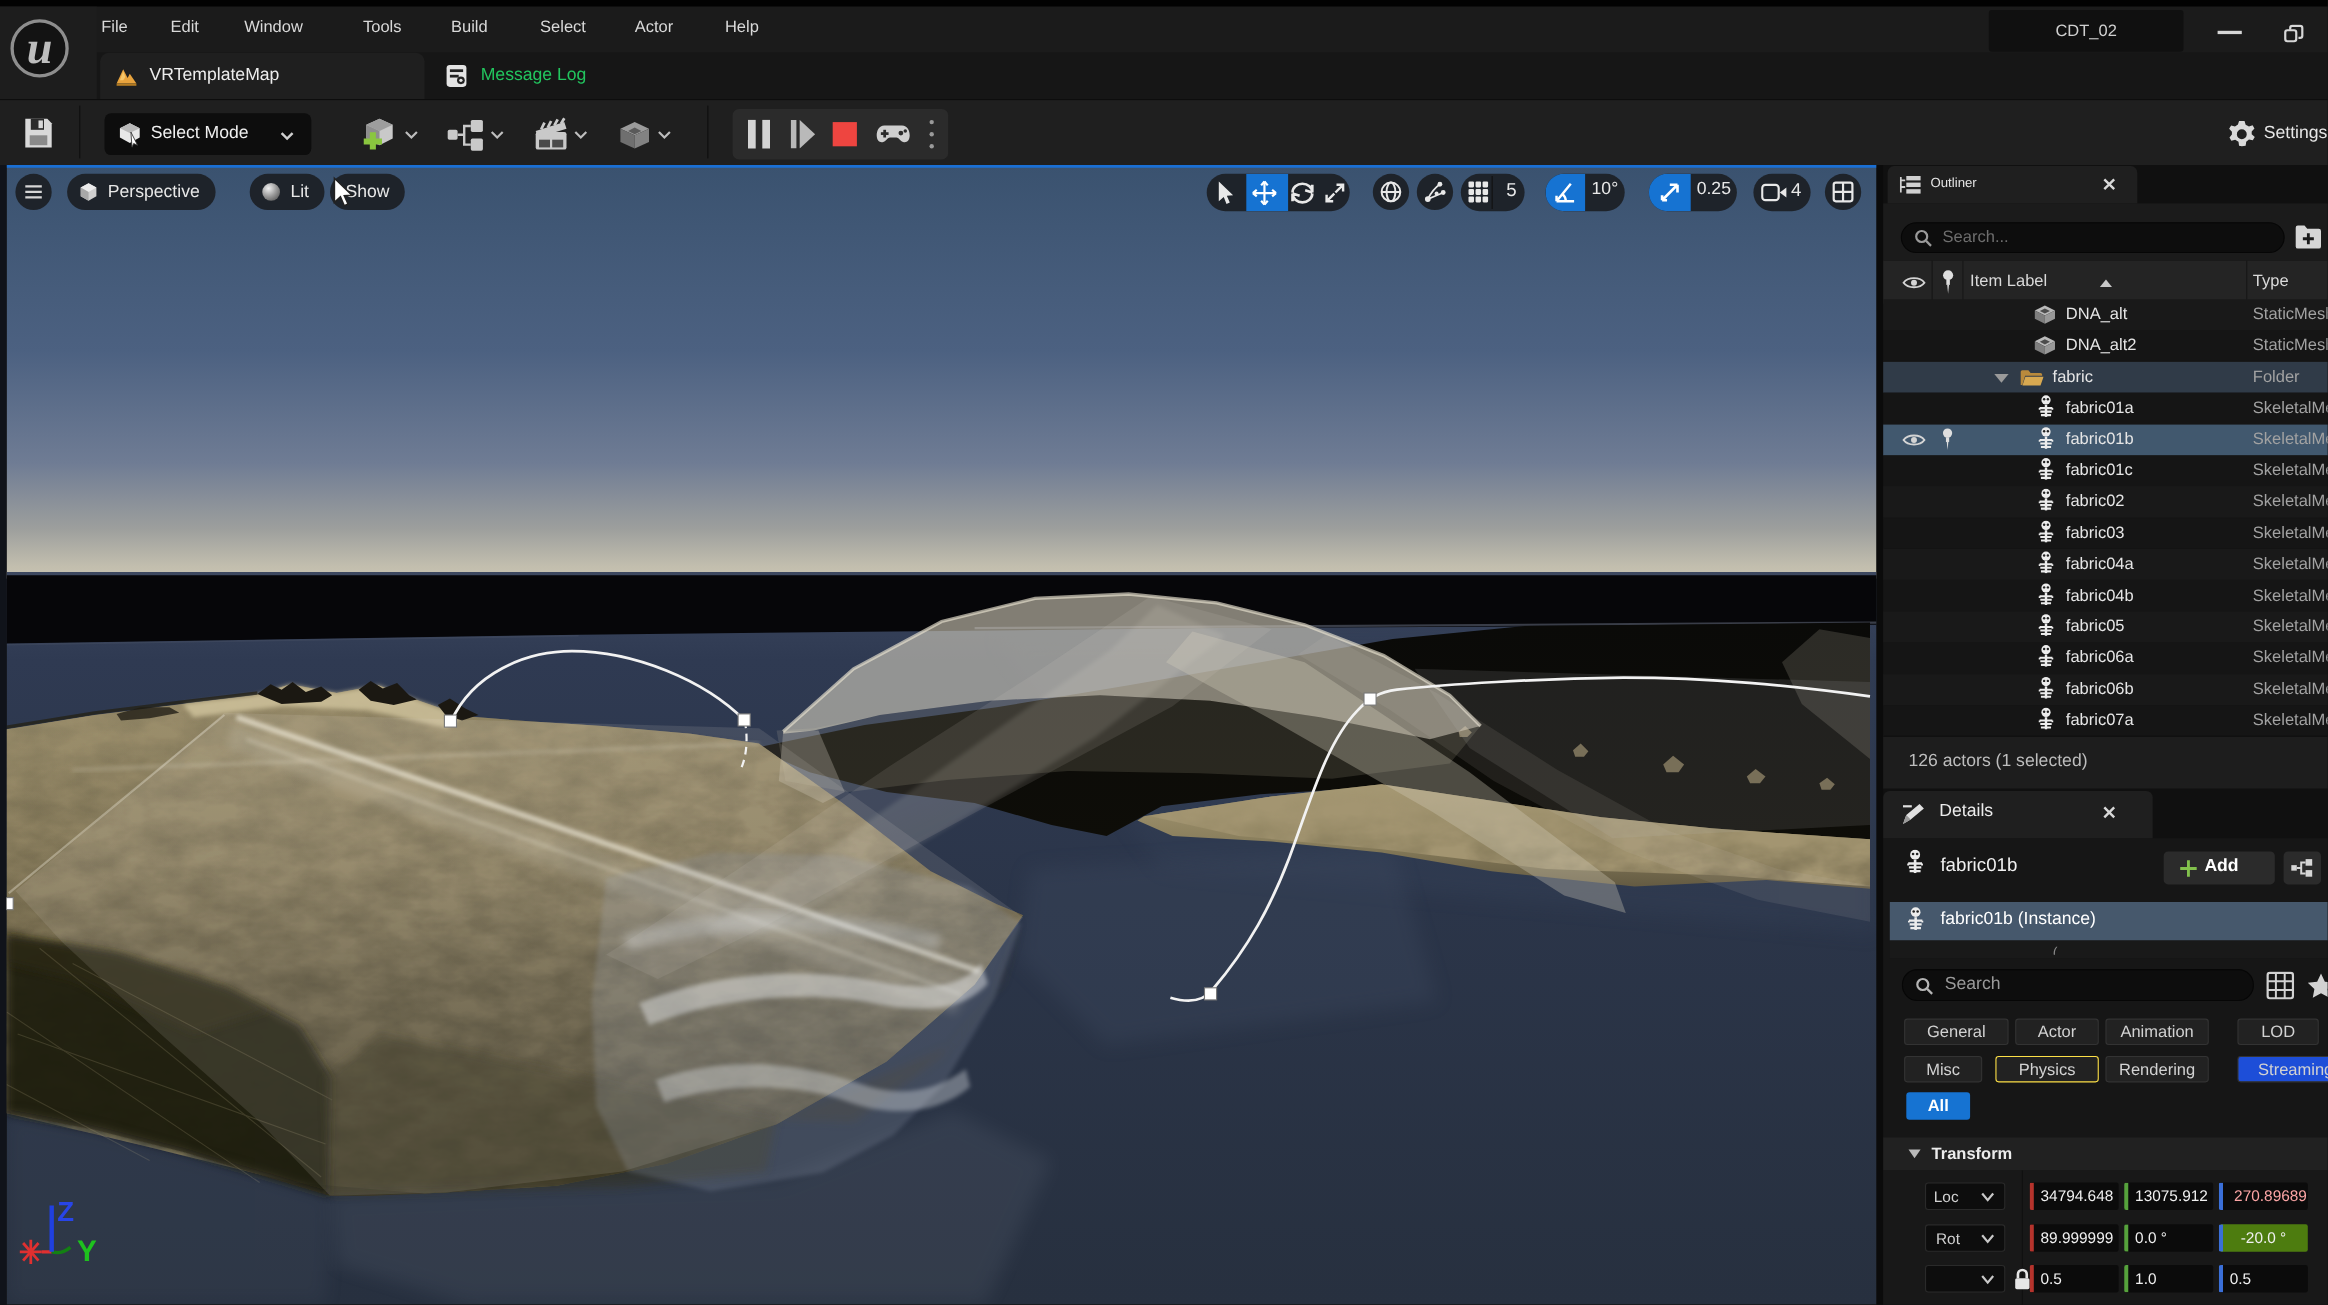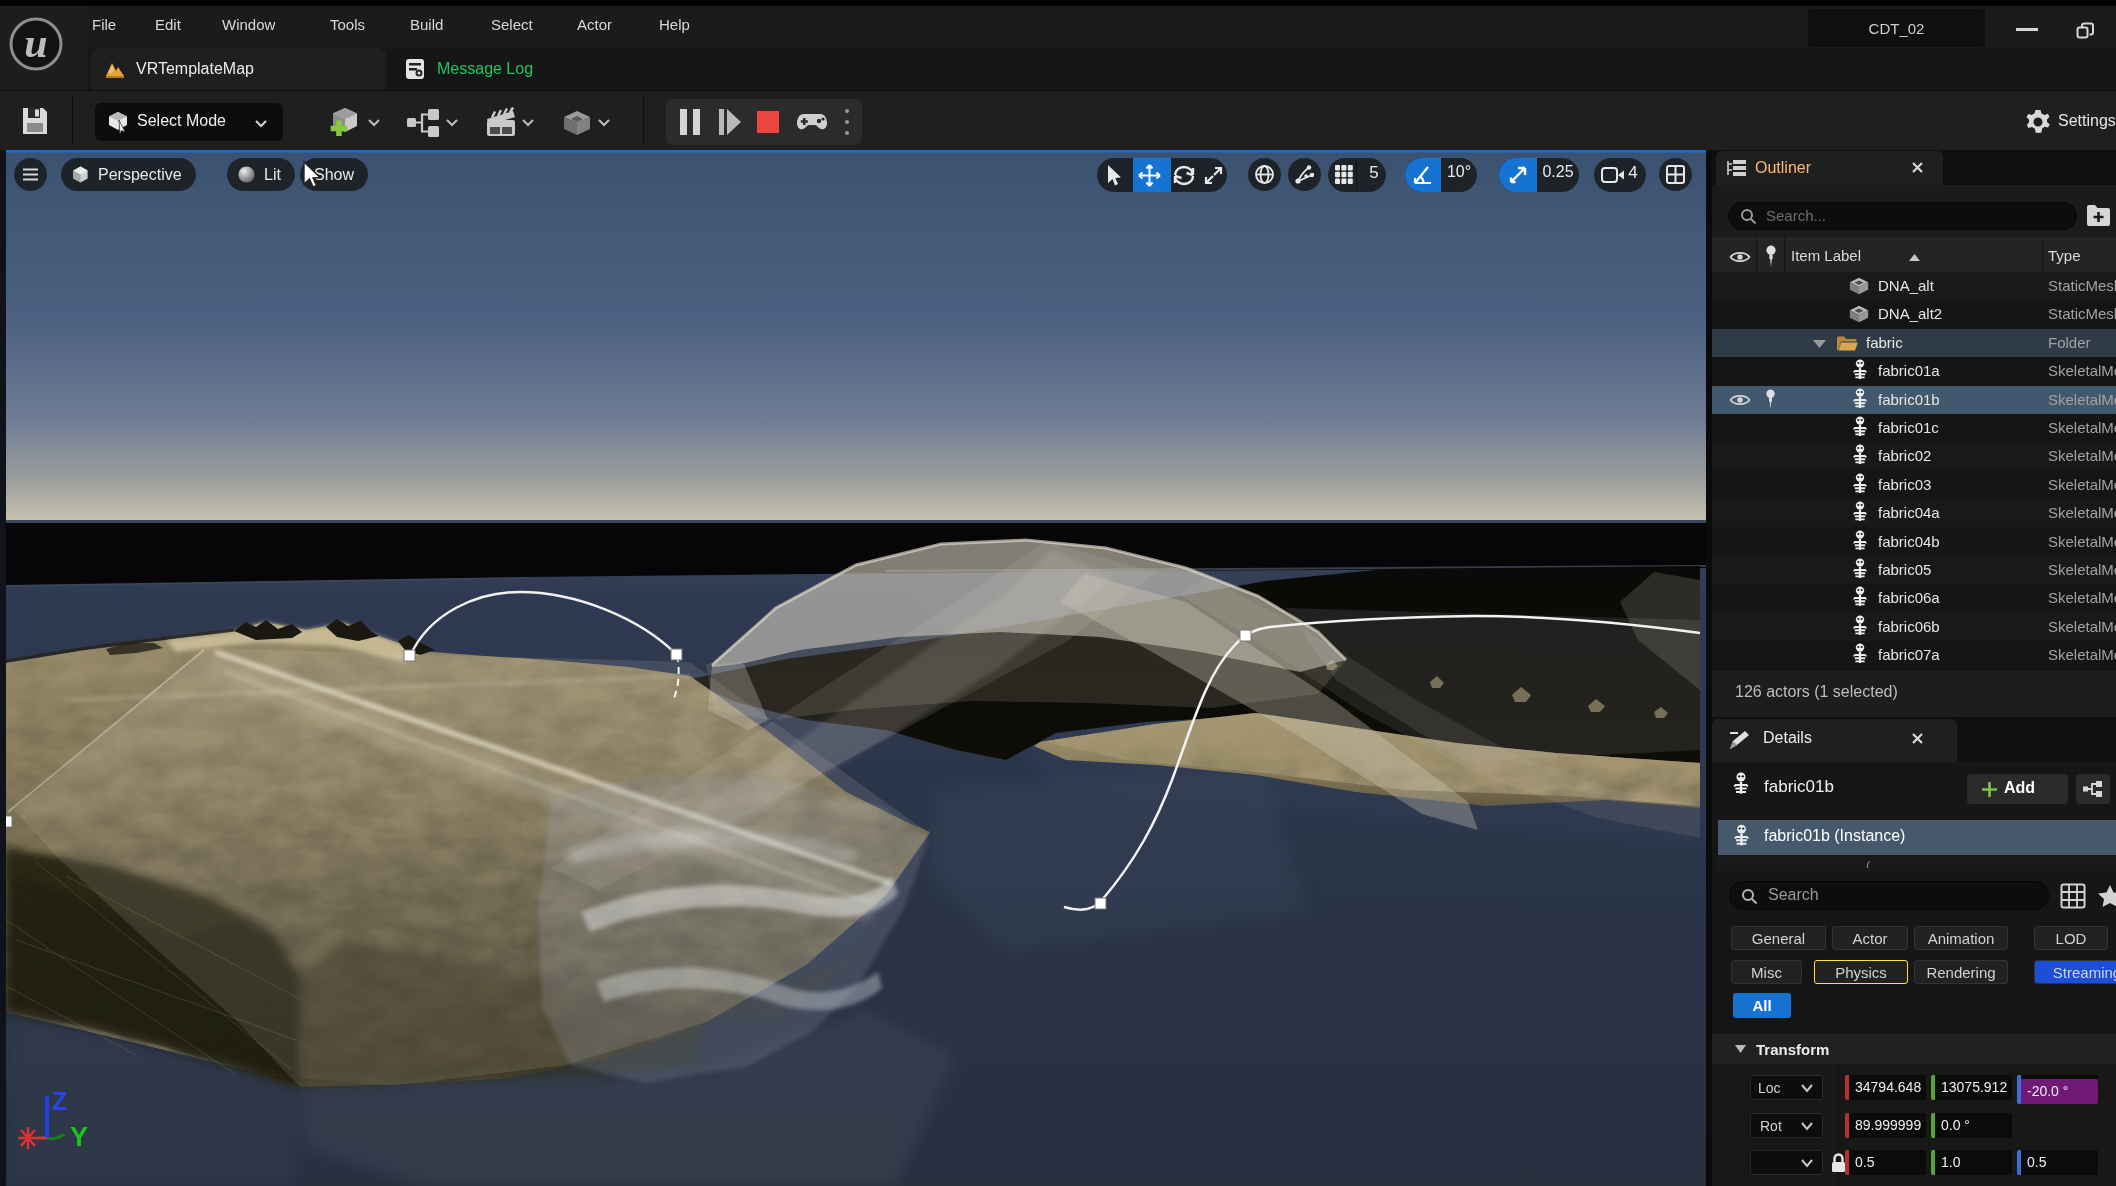--- a/index.html
+++ b/index.html
@@ -452,21 +452,21 @@
 </defs>
   </svg>
 <div class="abs" style="left:1712px;top:150px;width:404px;height:35px;background:#101010"></div>
 <div class="abs" style="left:1716px;top:151px;width:227px;height:34px;background:#1f1f1f;border-radius:6px 6px 0 0"></div>
 <svg class="abs" style="left:1727px;top:159px" width="20" height="18" viewBox="0 0 20 18">
 <path d="M1 2 L1 16 M1 5 H5 M1 11 H5" stroke="#d0d0d0" stroke-width="1.6" fill="none"></path>
 <rect x="6" y="1" width="13" height="4" fill="#d0d0d0"></rect>
     <rect x="6" y="7" width="13" height="4" fill="#d0d0d0"></rect>
     <rect x="6" y="13" width="13" height="4" fill="#d0d0d0"></rect>
   </svg>
-<div class="abs" style="left:1755px;top:159px;color:#fdba74;font-size:16px">Outliner</div>
+<div class="abs" style="left:1755px;top:159px;color:#e5e5e5;font-size:12px">Outliner</div>
 <svg class="abs" style="left:1910px;top:160px" width="15" height="15" viewBox="0 0 15 15">
     <path d="M3 3 L12 12 M12 3 L3 12" stroke="#d8d8d8" stroke-width="2.2"></path>
   </svg>
 <div class="abs" style="left:1712px;top:185px;width:404px;height:52px;background:#1b1b1b"></div>
 <div class="abs" style="left:1728px;top:202px;width:349px;height:28px;background:#0d0d0d;border-radius:14px;border:1px solid #060606"></div>
 <svg class="abs" style="left:1740px;top:208px" width="17" height="17" viewBox="0 0 17 17">
     <circle cx="7" cy="7" r="5" fill="none" stroke="#9a9a9a" stroke-width="2"></circle>
     <line x1="11" y1="11" x2="15.5" y2="15.5" stroke="#9a9a9a" stroke-width="2"></line>
   </svg>
 <div class="abs" style="left:1766px;top:207px;color:#6e6e6e;font-size:15px">Search...</div>
@@ -653,21 +653,21 @@
   </svg>
 <div class="abs" style="left:1845px;top:1075px;width:81px;height:25px;background:#0b0b0b;border-radius:2px;border-left:4px solid #b5332c;color:#f0f0f0;font-size:14px;line-height:25px;padding-left:6px;overflow:hidden;white-space:nowrap">34794.648</div>
 <div class="abs" style="left:1931px;top:1075px;width:81px;height:25px;background:#0b0b0b;border-radius:2px;border-left:4px solid #56a23c;color:#f0f0f0;font-size:14px;line-height:25px;padding-left:6px;overflow:hidden;white-space:nowrap">13075.912</div>
 <div class="abs" style="left:2017px;top:1075px;width:81px;height:25px;background:#0b0b0b;border-radius:2px;border-left:4px solid #3a6fd8;color:#fca5a5;font-size:14px;line-height:25px;padding-left:10px;overflow:hidden;white-space:nowrap">270.89689</div>
 <div class="abs" style="left:1750px;top:1113px;width:73px;height:25px;background:#0d0d0d;border:1px solid #2a2a2a;border-radius:3px;color:#d2d2d2;font-size:14px;line-height:24px;padding-left:9px">Rot</div>
 <svg class="abs" style="left:1800px;top:1121px" width="14" height="10" viewBox="0 0 14 10">
     <path d="M2 2 L7 8 L12 2" fill="none" stroke="#c8c8c8" stroke-width="2"></path>
   </svg>
 <div class="abs" style="left:1845px;top:1113px;width:81px;height:25px;background:#0b0b0b;border-radius:2px;border-left:4px solid #b5332c;color:#f0f0f0;font-size:14px;line-height:25px;padding-left:6px;overflow:hidden;white-space:nowrap">89.999999</div>
 <div class="abs" style="left:1931px;top:1113px;width:81px;height:25px;background:#0b0b0b;border-radius:2px;border-left:4px solid #56a23c;color:#f0f0f0;font-size:14px;line-height:25px;padding-left:6px;overflow:hidden;white-space:nowrap">0.0 °</div>
-<div class="abs" style="left:2017px;top:1079px;width:81px;height:25px;background:#701a75;border-radius:2px;border-left:4px solid #3a6fd8;color:#f0f0f0;font-size:14px;line-height:25px;padding-left:6px;overflow:hidden;white-space:nowrap">-20.0 °</div>
+<div class="abs" style="left:2017px;top:1113px;width:81px;height:25px;background:#4d7c0f;border-radius:2px;border-left:4px solid #3a6fd8;color:#f0f0f0;font-size:14px;line-height:25px;padding-left:16px;overflow:hidden;white-space:nowrap">-20.0 °</div>
 <div class="abs" style="left:1750px;top:1150px;width:73px;height:25px;background:#0d0d0d;border:1px solid #2a2a2a;border-radius:3px;color:#d2d2d2;font-size:14px;line-height:24px;padding-left:9px"></div>
 <svg class="abs" style="left:1800px;top:1158px" width="14" height="10" viewBox="0 0 14 10">
     <path d="M2 2 L7 8 L12 2" fill="none" stroke="#c8c8c8" stroke-width="2"></path>
   </svg>
 <svg class="abs" style="left:1830px;top:1153px" width="17" height="20" viewBox="0 0 17 20">
 <rect x="2" y="9" width="13" height="10" rx="1.5" fill="#e6e6e6"></rect>
 <path d="M4.5 9 L4.5 5.5 A4 4 0 0 1 12.5 5.5 L12.5 9" fill="none" stroke="#e6e6e6" stroke-width="2.4"></path>
   </svg>
 <div class="abs" style="left:1845px;top:1150px;width:81px;height:25px;background:#0b0b0b;border-radius:2px;border-left:4px solid #b5332c;color:#f0f0f0;font-size:14px;line-height:25px;padding-left:6px;overflow:hidden;white-space:nowrap">0.5</div>
 <div class="abs" style="left:1931px;top:1150px;width:81px;height:25px;background:#0b0b0b;border-radius:2px;border-left:4px solid #56a23c;color:#f0f0f0;font-size:14px;line-height:25px;padding-left:6px;overflow:hidden;white-space:nowrap">1.0</div>

